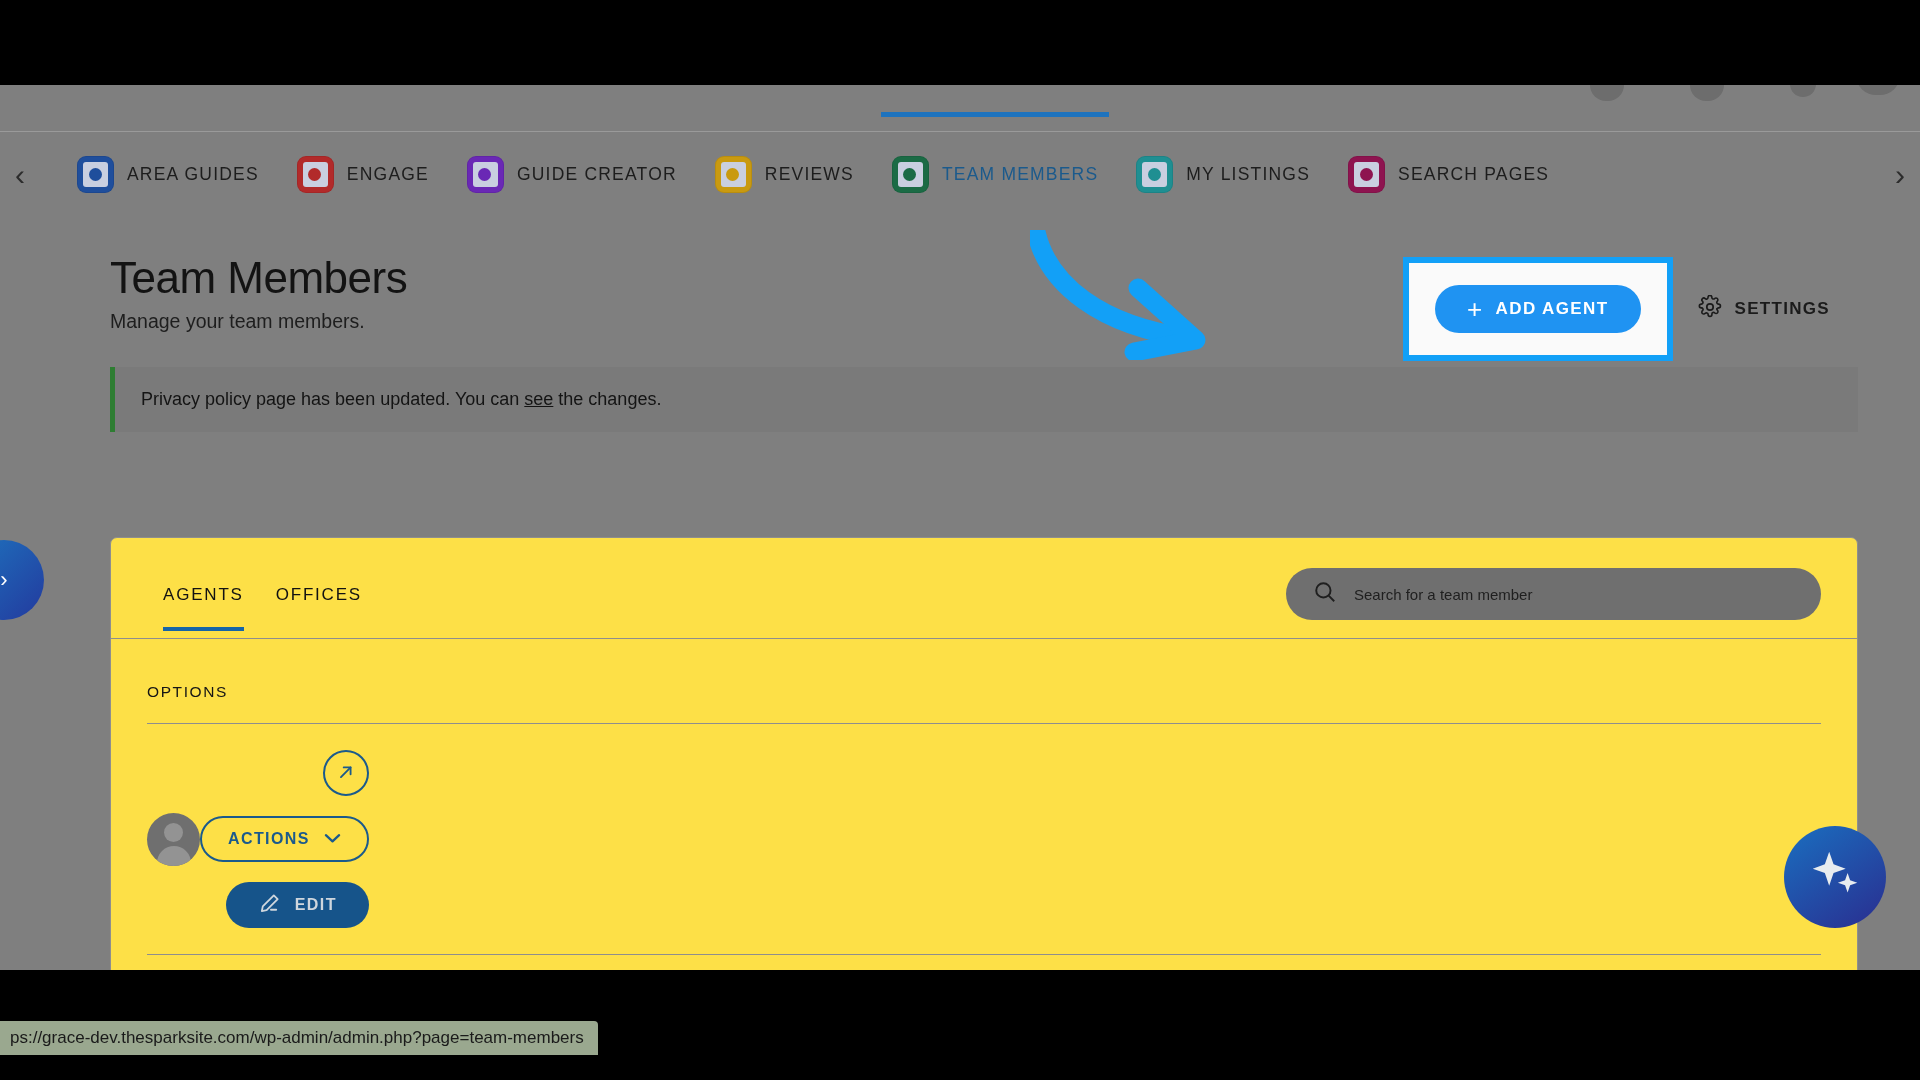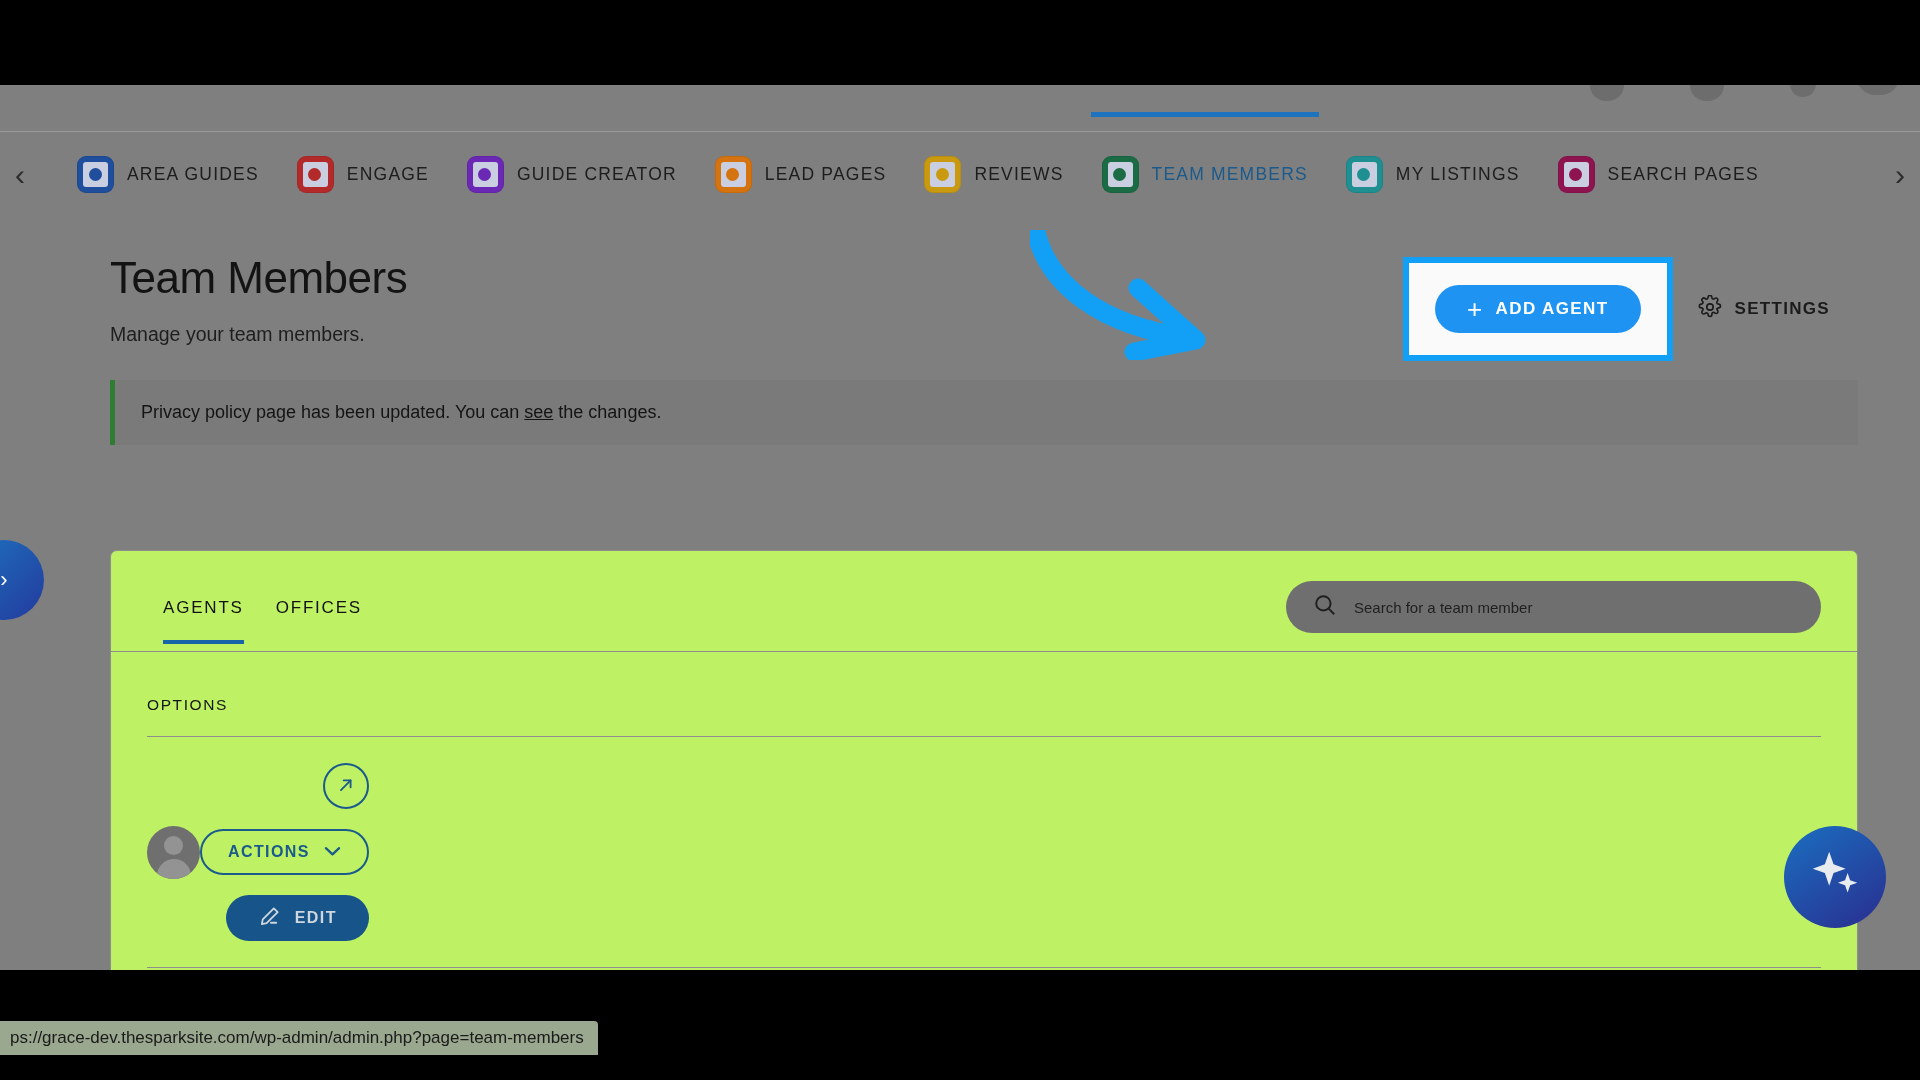--- a/index.html
+++ b/index.html
@@ -99,21 +99,21 @@
   .head-row {
     position: relative;
     padding: 38px 60px 0 110px;
     display: flex; align-items: flex-start;
   }
   .page-title {
     font-size: 44px; font-weight: 400; color: #131313;
     letter-spacing: -0.5px; line-height: 1.05;
   }
   .page-sub {
-    font-size: 19.5px; color: #1e1e1e; margin-top: 22px;
+    font-size: 19.5px; color: #1e1e1e; margin-top: 9px;
   }
   .head-actions {
     position: absolute; right: 62px; top: 40px;
     display: flex; align-items: center; gap: 0px;
   }
   .hl-box {
     border: 6px solid #12a0f7;
     background: #fafafa;
     padding: 22px 26px;
     display: flex; align-items: center;
@@ -145,21 +145,21 @@
     background: #7a7a7a;
     border-left: 5px solid #2e7d32;
     padding: 22px 26px;
     font-size: 18px; color: #141414;
   }
   .notice a { color: #141414; text-decoration: underline; cursor: pointer; }
 
   
   .card {
     margin: 105px 62px 0 110px;
-    background: #bef264;
+    background: #fde047;
     border: 1px solid #8e8e8e;
     border-radius: 7px;
   }
   .card-top {
     display: flex; align-items: center;
     padding: 30px 36px 0 36px;
     position: relative;
     border-bottom: 1px solid #8e8e8e;
   }
   .tabs { display: flex; gap: 0; }
@@ -318,27 +318,20 @@
               <span class="dot" style="background: rgb(178, 42, 42);"></span>
             </span>
             <span class="label">ENGAGE</span>
           </div>
           <div class="nav-item">
             <span class="app-icon" style="background: rgb(106, 40, 181);">
               <span class="inner"></span>
               <span class="dot" style="background: rgb(106, 40, 181);"></span>
             </span>
             <span class="label">GUIDE CREATOR</span>
-          </div>
-          <div class="nav-item">
-            <span class="app-icon" style="background: rgb(212, 115, 15);">
-              <span class="inner"></span>
-              <span class="dot" style="background: rgb(212, 115, 15);"></span>
-            </span>
-            <span class="label">LEAD PAGES</span>
           </div>
           <div class="nav-item">
             <span class="app-icon" style="background: rgb(201, 154, 16);">
               <span class="inner"></span>
               <span class="dot" style="background: rgb(201, 154, 16);"></span>
             </span>
             <span class="label">REVIEWS</span>
           </div>
           <div class="nav-item active">
             <span class="app-icon" style="background: rgb(27, 107, 69);">

